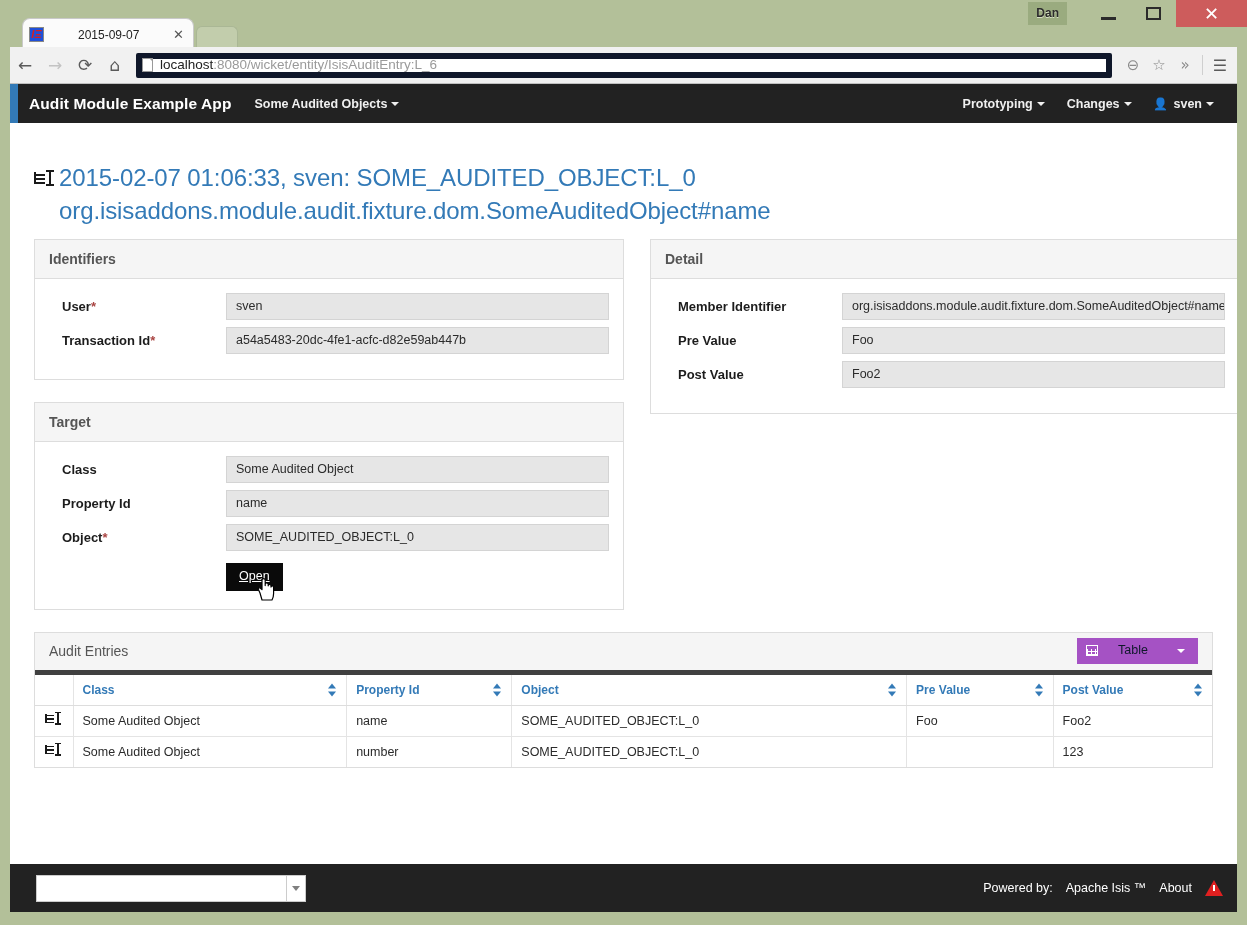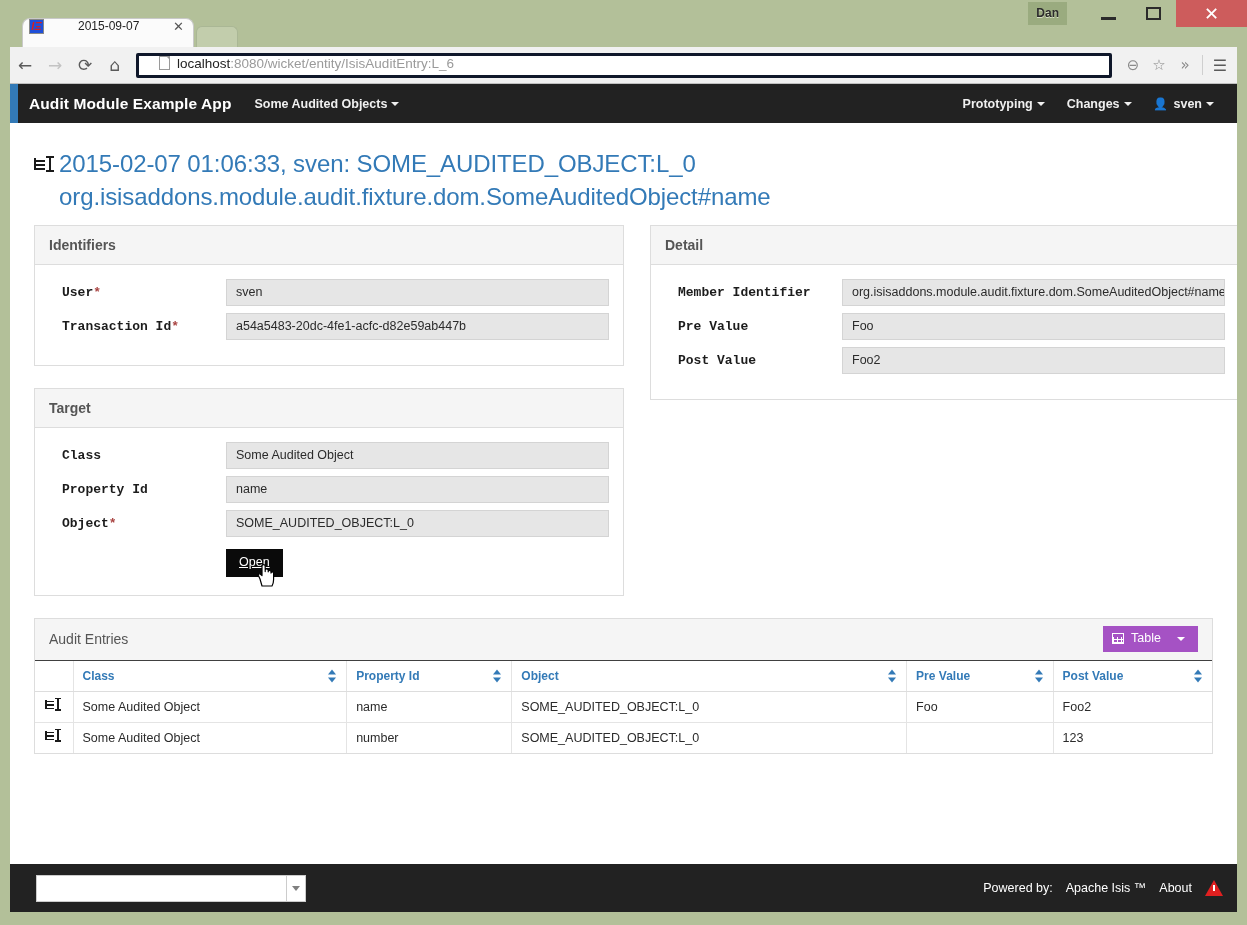--- a/index.html
+++ b/index.html
@@ -38,21 +38,21 @@
   .glyph-close { color: #fff; font-size: 18px; font-weight: bold; line-height: 1;
     font-family: "DejaVu Sans", sans-serif; }
 
   
   #tabstrip { position: absolute; left: 0; top: 18px; width: 1247px; height: 32px; }
   #tab-active {
     position: absolute; left: 22px; top: 0; width: 172px; height: 32px;
     background: #fbfbfb;
     border-radius: 8px 8px 0 0;
     border: 1px solid #c9c9c9; border-bottom: none;
-    display: flex; padding: 0 6px; gap: 28px;
+    display: flex; align-items: center; padding: 0 6px; gap: 28px;
   }
   #favicon {
     width: 15px; height: 15px; flex: 0 0 15px; margin-right: 6px;
     background: #1f4fd8; border: 1px solid #888;
     color: #d81f1f; font-size: 11px; font-weight: bold; font-style: italic;
     line-height: 13px; text-align: center; overflow: hidden;
   }
   #tab-title {
     font-size: 12px; color: #222; white-space: nowrap; overflow: hidden;
     flex: 1 1 auto;
@@ -74,22 +74,22 @@
     display: flex; align-items: center;
   }
   .nav-ico {
     width: 30px; height: 30px; display: flex; align-items: center;
     justify-content: center; font-size: 17px; color: #5a5a5a;
     font-family: "DejaVu Sans", sans-serif;
   }
   #nav-forward { color: #c3c3c3; }
   #urlbar {
     flex: 1 1 auto; height: 25px; margin: 0 8px 0 6px;
-    background: #fff; border: 3px solid #0f172a; border-radius: 2px;
-    display: flex; align-items: flex-start; padding: 0 20px;
+    background: #fff; border: 6px solid #0f172a; border-radius: 2px;
+    display: flex; align-items: flex-end; padding: 0 0;
   }
   #page-icon {
     width: 11px; height: 14px; border: 1px solid #9a9a9a; background: #fff;
     margin-right: 7px; position: relative; flex: 0 0 11px;
   }
   #page-icon::after {
     content: ""; position: absolute; right: -1px; top: -1px;
     border-left: 4px solid transparent; border-top: 4px solid #9a9a9a;
   }
   #url-text { font-size: 13.5px; color: #9a9a9a; white-space: nowrap; }
@@ -125,21 +125,21 @@
   }
   #nav-left { display: flex; align-items: center; margin-left: 12px; }
   #nav-right { display: flex; align-items: center; margin-left: auto; margin-right: 12px; }
   .caret { display: inline-block; margin-left: 4px;
     border-left: 4px solid transparent; border-right: 4px solid transparent;
     border-top: 4px solid #f0f0f0; vertical-align: middle; }
   .user-ico { display: inline-block; margin-right: 5px;
     font-family: "DejaVu Sans", sans-serif; font-size: 12px; }
 
   
-  #content { padding: 0 24px; }
+  #content { padding: 14px 24px; }
 
   #page-header { display: flex; align-items: flex-start; padding: 24px 0 12px 0; }
   .obj-icon {
     flex: 0 0 auto; width: 22px; height: 22px; margin-top: 9px; margin-right: 3px;
     position: relative;
   }
   .obj-icon i { position: absolute; background: #1a1a1a; display: block; }
   .obj-icon .b1 { left: 0; top: 4px; width: 11px; height: 2px; }
   .obj-icon .b2 { left: 0; top: 8px; width: 11px; height: 2px; }
   .obj-icon .b3 { left: 0; top: 12px; width: 11px; height: 2px; }
@@ -161,21 +161,20 @@
   .panel-head {
     background: #f5f5f5; border-bottom: 1px solid #dddddd;
     padding: 11px 14px; font-size: 14px; color: #555; font-weight: bold;
   }
   .panel-body { padding: 14px 14px 18px 14px; }
 
   .field { display: flex; align-items: center; margin-bottom: 7px; }
   .field-label {
     flex: 0 0 177px; font-size: 13px; font-weight: bold; color: #1c1c1c;
     padding-left: 13px;
-    font-family: Liberation Mono, monospace;
   }
   .req { color: #a94442; font-weight: bold; }
   .field-value {
     flex: 1 1 auto; background: #e6e6e6; border: 1px solid #d4d4d4;
     height: 27px; line-height: 25px; padding: 0 9px;
     font-size: 12.5px; color: #2b2b2b; white-space: nowrap; overflow: hidden;
   }
   .field-value.with-addon { border-right: none; }
   .addon {
     flex: 0 0 28px; height: 27px; background: #e6e6e6; border: 1px solid #d4d4d4;
@@ -203,28 +202,28 @@
   }
   .btn-wrap { position: relative; }
   #hand-cursor {
     position: absolute; left: 31px; top: 14px; width: 19px; height: 24px;
     pointer-events: none;
   }
 
   
   #collection-panel { border: 1px solid #dddddd; margin-bottom: 0; }
   #collection-head {
-    background: #f5f5f5; border-bottom: 1px solid #404040;
+    background: #f5f5f5; border-bottom: 5px solid #404040;
     padding: 9px 14px; display: flex; align-items: center; height: 42px;
   }
   #collection-title { font-size: 14px; color: #555; }
   #table-toggle {
-    margin-left: auto; background: #a552c4; color: #ffffff; border: none;
+    margin-left: auto; background: #a552c4; color: #0f172a; border: none;
     font-size: 12.5px; padding: 6px 8px 7px 9px; display: flex;
-    align-items: center; gap: 7px; line-height: 1;
+    align-items: center; gap: 20px; line-height: 1;
     font-family: "Liberation Sans", sans-serif;
   }
   .grid-ico {
     width: 12px; height: 11px; border: 1.2px solid #fff; position: relative;
     display: inline-block;
   }
   .grid-ico::before {
     content: ""; position: absolute; left: 0; top: 2.5px; right: 0; bottom: 0;
     background:
       repeating-linear-gradient(90deg, #fff 0 1px, transparent 1px 4px),

